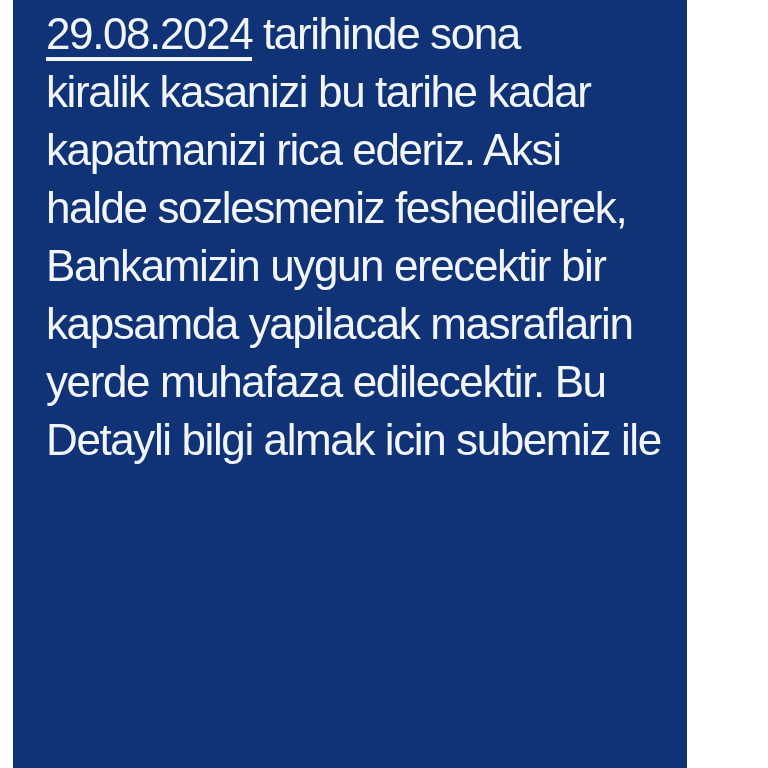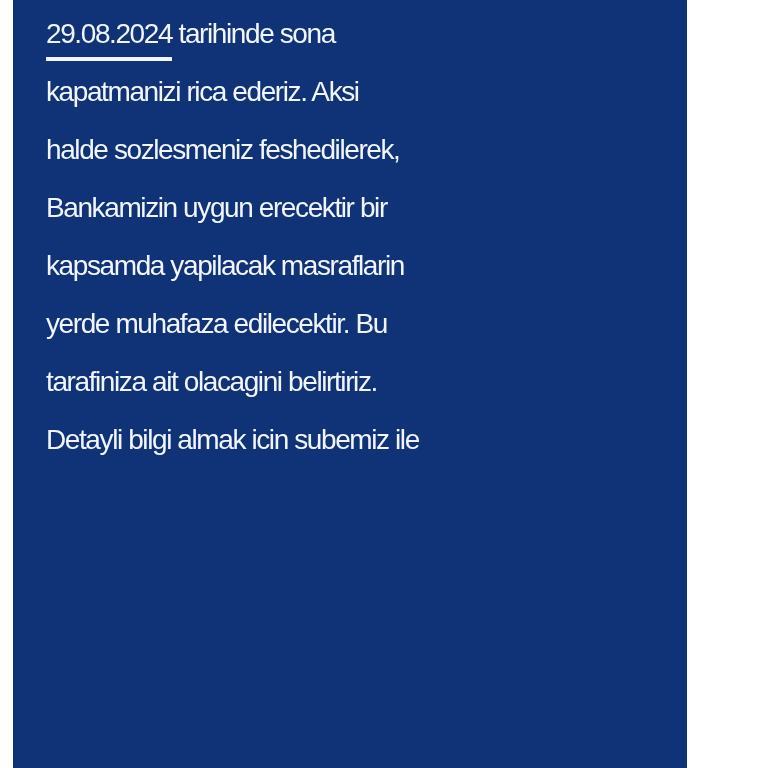--- a/index.html
+++ b/index.html
@@ -22,40 +22,40 @@
   .message-panel {
     position: absolute;
     left: 13px; top: 0;
     width: 674px; height: 768px;
     background: var(--panel-bg);
     padding: 5px 10px 0 33px;
     overflow: hidden;
   }
   .line {
     color: var(--text-color);
-    font-size: 28px;
+    font-size: 44px;
     line-height: 58px;
     letter-spacing: -1.4px;
     white-space: nowrap;
     font-weight: 400;
   }
   .date-link {
     display: inline-block;
     line-height: 44px;
     border-bottom: 4px solid var(--text-color);
     padding-bottom: 1px;
   }
 </style>
 </head>
 <body>
 
 <div class="page">
   <div class="message-panel">
     <div class="line"><span class="date-link">29.08.2024</span><span> tarihinde sona</span></div>
+    <div class="line">kiralik kasanizi bu tarihe kadar</div>
     <div class="line">kapatmanizi rica ederiz. Aksi</div>
     <div class="line">halde sozlesmeniz feshedilerek,</div>
     <div class="line">Bankamizin uygun erecektir bir</div>
     <div class="line">kapsamda yapilacak masraflarin</div>
     <div class="line">yerde muhafaza edilecektir. Bu</div>
-    <div class="line">tarafiniza ait olacagini belirtiriz.</div>
     <div class="line">Detayli bilgi almak icin subemiz ile</div>
   </div>
 </div>
 
 </body></html>

